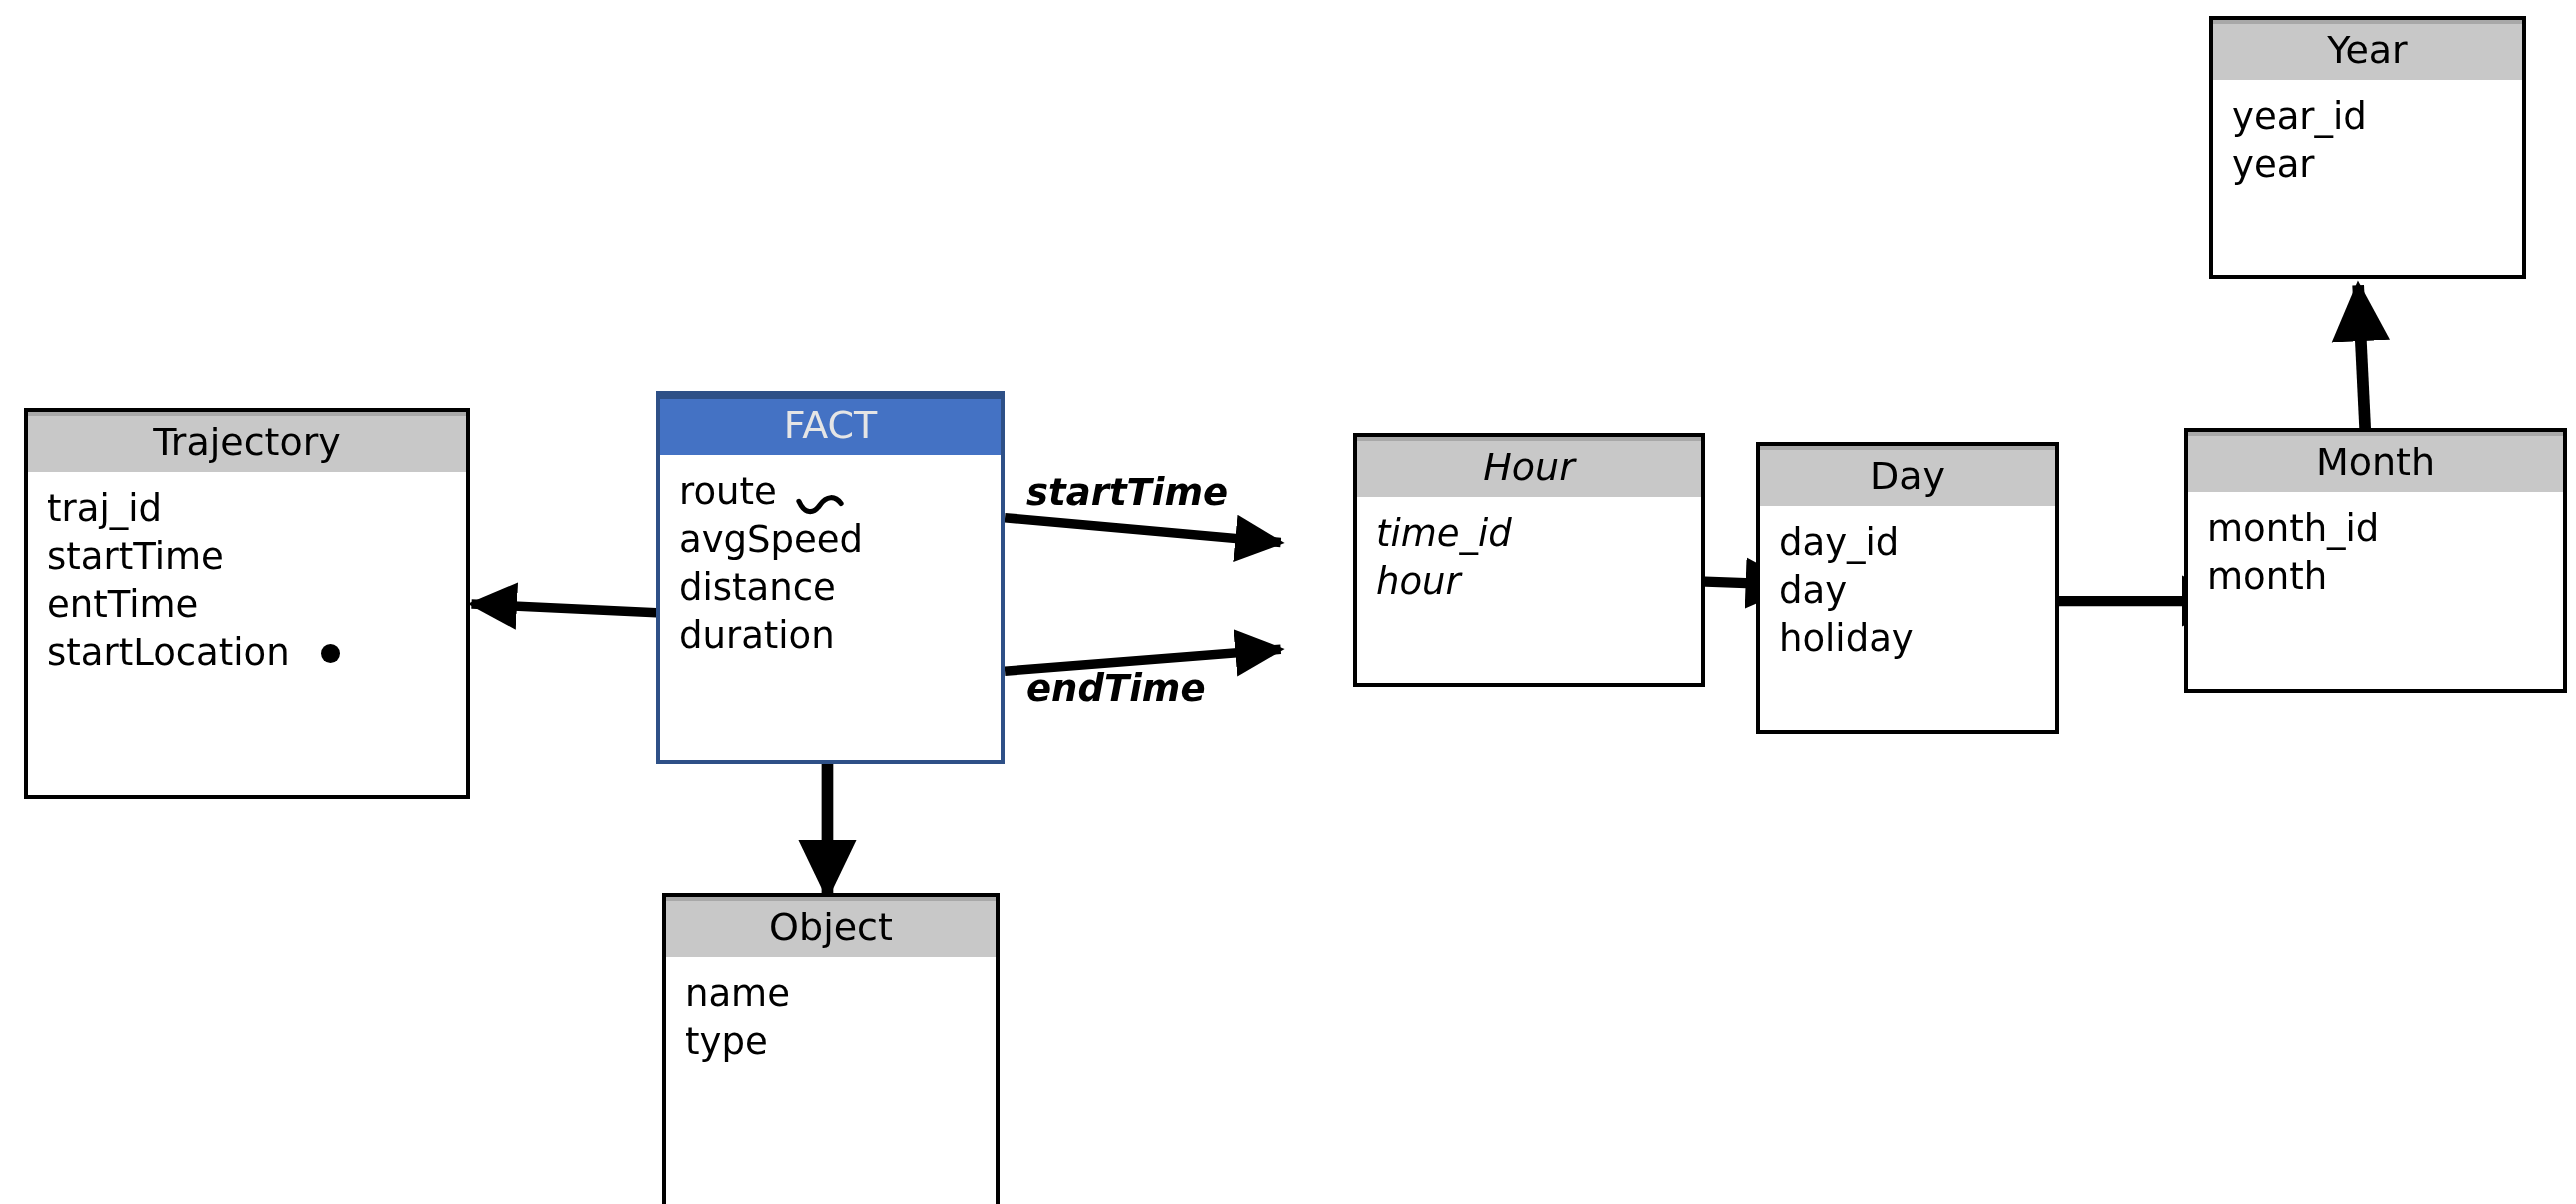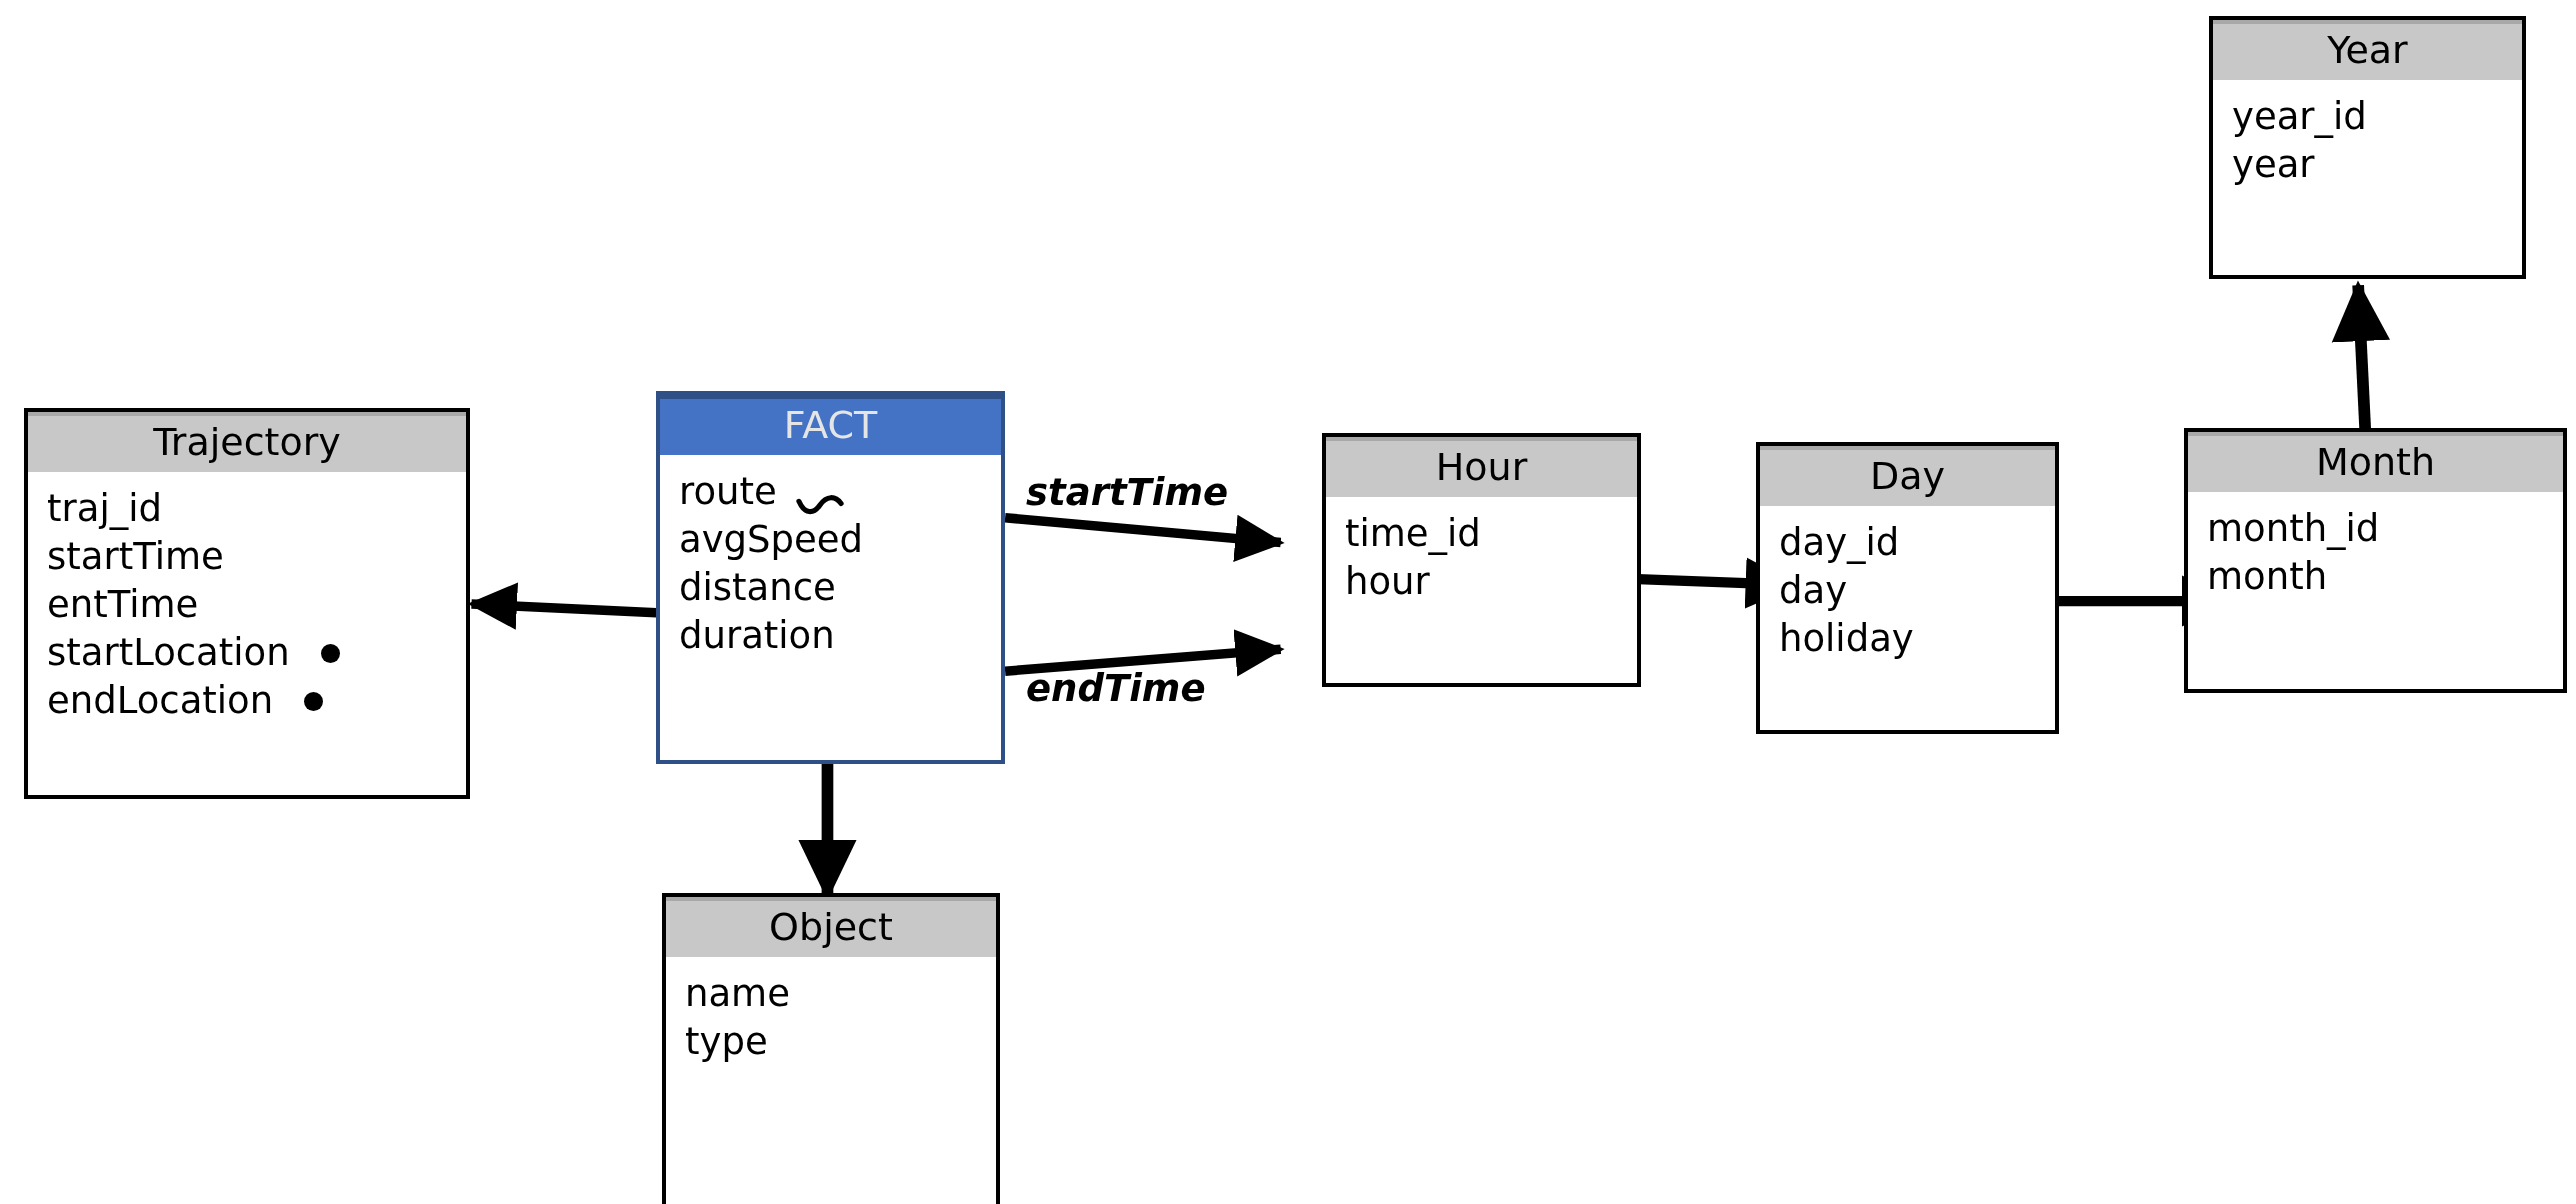--- a/index.html
+++ b/index.html
@@ -149,24 +149,20 @@
       <div class="field-row">
         <span class="field-name">startTime</span>
       </div>
       <div class="field-row">
         <span class="field-name">entTime</span>
       </div>
       <div class="field-row">
         <span class="field-name">startLocation</span>
         <span class="geom-point"></span>
       </div>
-      <div class="field-row">
-        <span class="field-name">endLocation</span>
-        <span class="geom-point"></span>
-      </div>
     </div>
   </div>
 
   <div class="entity fact-entity" style="left:656px; top:391px; width:349px; height:373px;">
     <div class="entity-header">FACT</div>
     <div class="entity-body">
       <div class="field-row">
         <span class="field-name">route</span>
         <span class="geom-line">
           <svg viewBox="0 0 66 34" width="48" height="25" xmlns="http://www.w3.org/2000/svg">
@@ -179,21 +175,21 @@
       </div>
       <div class="field-row">
         <span class="field-name">distance</span>
       </div>
       <div class="field-row">
         <span class="field-name">duration</span>
       </div>
     </div>
   </div>
 
-  <div class="entity" style="left:1322px; top:433px; width:319px; height:254px;">
+  <div class="entity" style="left:1353px; top:433px; width:352px; height:254px;font-style:italic;">
     <div class="entity-header">Hour</div>
     <div class="entity-body">
       <div class="field-row">
         <span class="field-name">time_id</span>
       </div>
       <div class="field-row">
         <span class="field-name">hour</span>
       </div>
     </div>
   </div>

